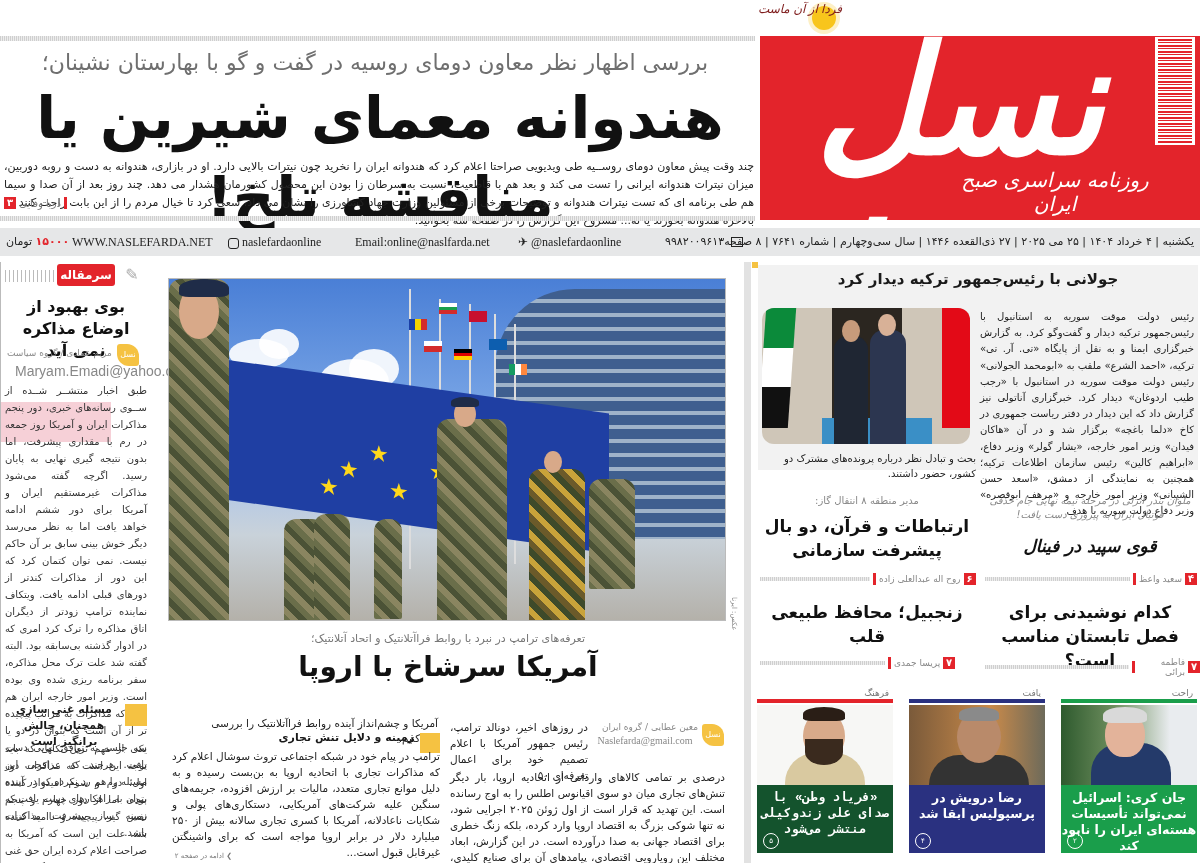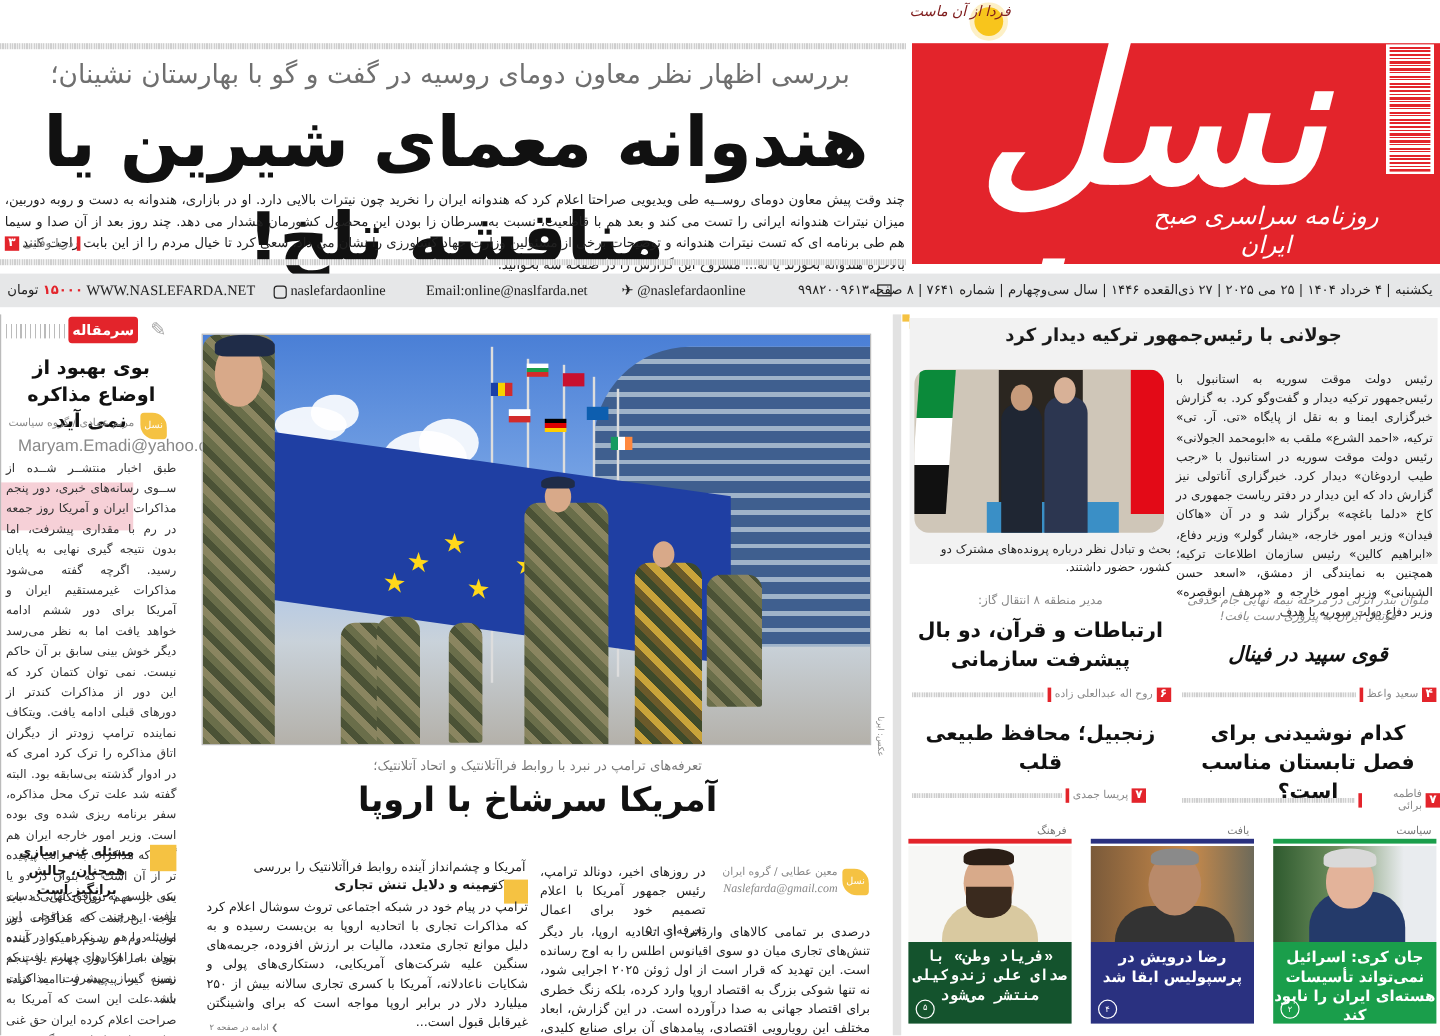--- a/index.html
+++ b/index.html
@@ -57,21 +57,21 @@
   .soldier-head { position: absolute; background: #d8a989; border-radius: 50%; }
   .beret { position: absolute; background: #1f2c48; border-radius: 50% 50% 20% 20%; }
   .pole { position: absolute; width: 2px; background: #ddd; }
   .mini-flag { position: absolute; width: 18px; height: 11px; }
   .photo-credit { position: absolute; left: 728px; top: 580px; width: 10px; height: 50px; font-size: 7px; color: #888; writing-mode: vertical-rl; }
 
   
   .main-kicker { position: absolute; left: 168px; top: 632px; width: 560px; text-align: center; font-size: 11px; color: #777; }
   .main-headline { position: absolute; left: 168px; top: 650px; width: 560px; text-align: center; font-size: 28px; font-weight: bold; color: #111; letter-spacing: -1px; }
   .main-author { position: absolute; left: 592px; top: 722px; width: 106px; font-size: 9px; color: #888; text-align: right; direction: rtl; }
-  .main-email { position: absolute; left: 592px; top: 735px; width: 106px; font-family: "Liberation Serif", serif; font-size: 10px; color: #888; direction: ltr; text-align: right; font-style: italic; }
+  .main-email { position: absolute; left: 592px; top: 735px; width: 106px; font-family: "Liberation Serif", serif; font-size: 10px; color: #888; direction: ltr; text-align: center; }
   .main-col-r1 { position: absolute; left: 450px; top: 719px; width: 138px; font-size: 10.5px; line-height: 16px; text-align: justify; color: #222; }
   .main-col-r2 { position: absolute; left: 450px; top: 769px; width: 275px; font-size: 10.5px; line-height: 16px; text-align: justify; color: #222; }
   .main-col-l0 { position: absolute; left: 210px; top: 716px; width: 228px; font-size: 10.5px; line-height: 15px; color: #222; }
   .main-sub-sq { position: absolute; left: 420px; top: 733px; width: 20px; height: 20px; background: #f5c242; }
   .main-sub { position: absolute; left: 228px; top: 731px; width: 186px; font-size: 11px; font-weight: bold; text-align: right; }
   .main-col-l { position: absolute; left: 172px; top: 748px; width: 268px; font-size: 10.5px; line-height: 16px; text-align: justify; color: #222; }
   .continue { position: absolute; left: 172px; top: 852px; width: 60px; font-size: 7px; color: #777; }
 
   
   .right-sep { position: absolute; left: 744px; top: 262px; width: 7px; height: 601px; background: #e2e2e2; }
@@ -268,21 +268,21 @@
   <div class="brief-title">زنجبیل؛ محافظ طبیعی قلب</div>
 </div>
 <div class="brief-line" style="left:760px;top:657px;">
   <span class="pgbadge">۷</span>
   <span>پریسا جمدی</span>
   <span class="redbar"></span>
   <span class="fill" style="width:125px;"></span>
 </div>
 
 <div class="card" style="left:1061px;top:690px;">
-  <div class="card-label">سیاست</div>
+  <div class="card-label">راحت</div>
   <div class="card-bar" style="background:#1a9e4b;"></div>
   <div class="card-photo" style="background:linear-gradient(90deg,#2e5a2e 0%,#6f8f5f 40%,#e9ecef 80%);">
     <div style="position:absolute;left:30px;top:38px;width:80px;height:50px;background:#243a6a;border-radius:30px 30px 0 0;"></div>
     <div style="position:absolute;left:44px;top:6px;width:40px;height:46px;background:#e3b39a;border-radius:50% 50% 45% 45%;"></div>
     <div style="position:absolute;left:42px;top:2px;width:44px;height:16px;background:#d9d9d9;border-radius:50% 50% 20% 20%;"></div>
   </div>
   <div class="card-box" style="background:#1a9e4b;">
     <span>جان کری: اسرائیل نمی‌تواند تأسیسات هسته‌ای ایران را نابود کند</span>
     <span class="card-num">۲</span>
   </div>

